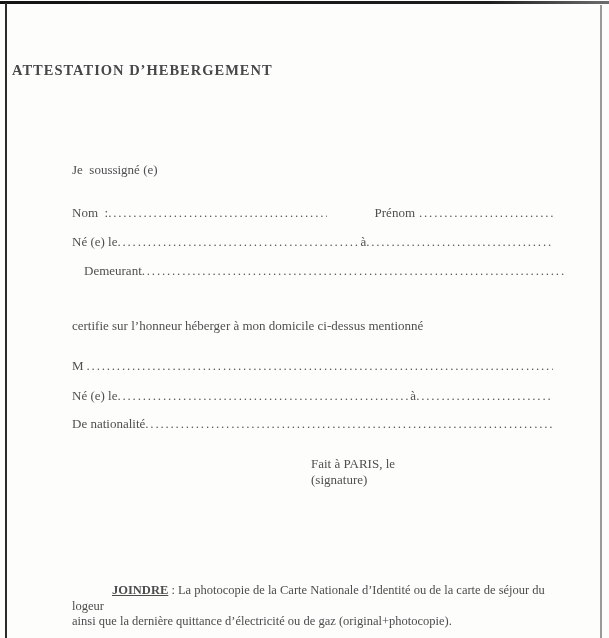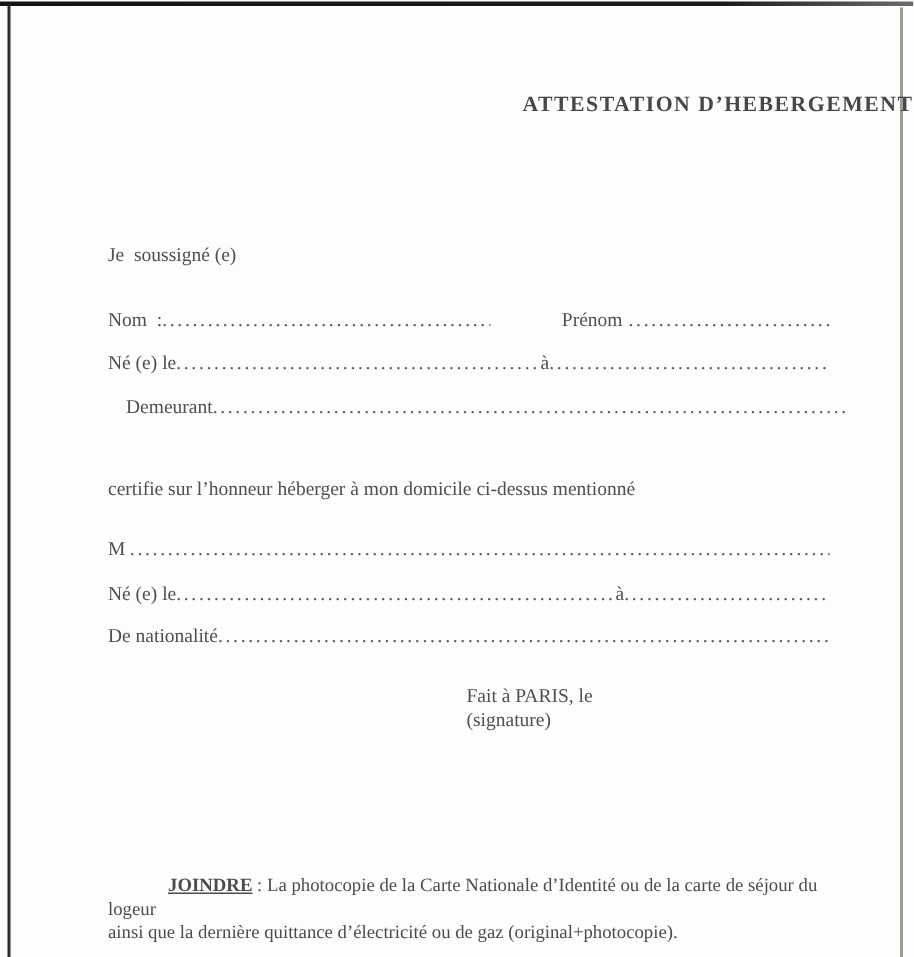--- a/index.html
+++ b/index.html
@@ -24,21 +24,21 @@
   .edge-left {
     position: absolute; top: 3px; left: 5px; width: 2px; bottom: 0;
     background: #2b2b2b;
   }
   .edge-right {
     position: absolute; top: 5px; left: 600px; width: 2px; bottom: 0;
     background: #9c9a97;
   }
   .title {
     position: absolute; top: 62px; left: 12px; right: 0;
-    text-align: right;
+    text-align: left;
     font-size: 14.5px; font-weight: bold;
     letter-spacing: 1px;
     color: #474747;
   }
   .line { position: absolute; left: 72px; white-space: nowrap; }
   .row {
     position: absolute; left: 72px; width: 481px;
     display: flex; align-items: flex-start;
     line-height: 16px;
   }

